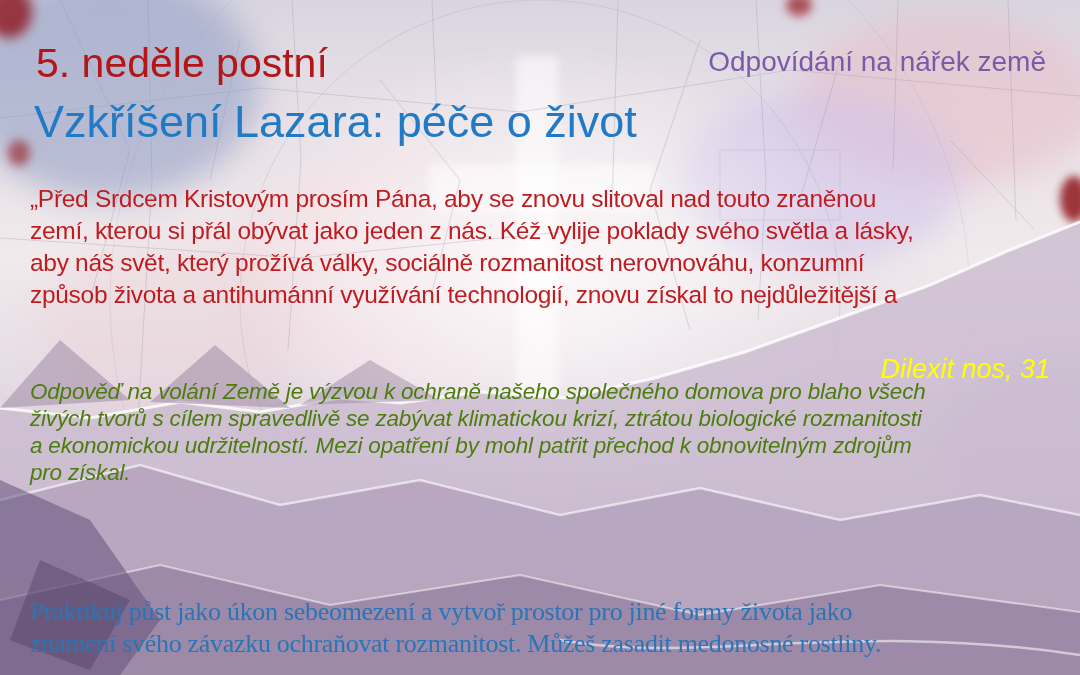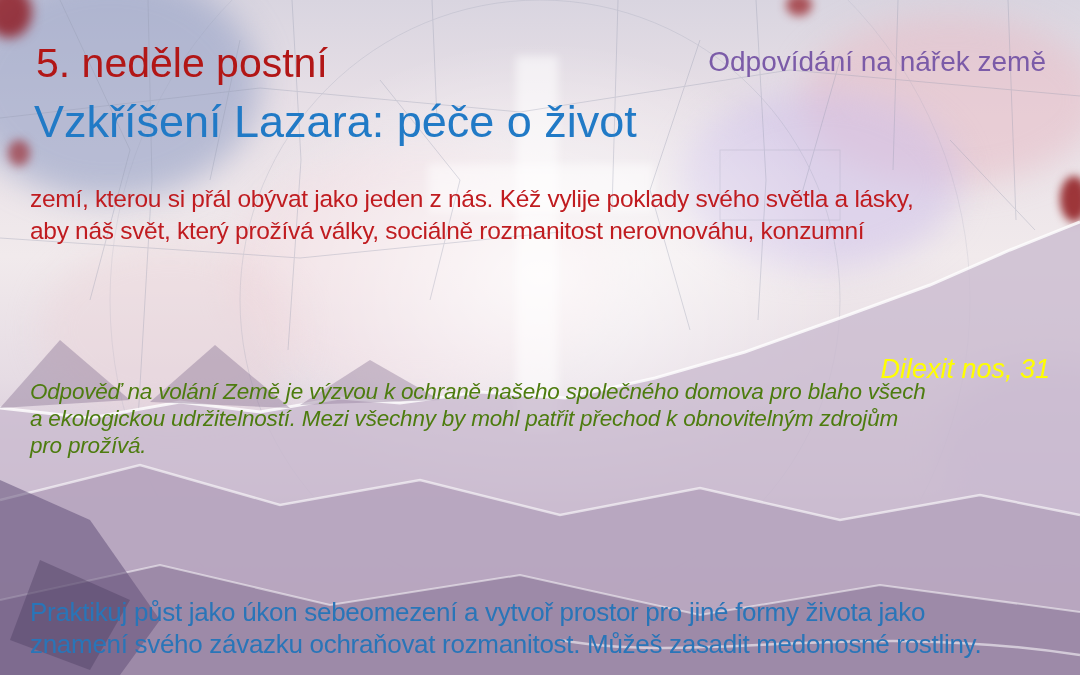--- a/index.html
+++ b/index.html
@@ -32,21 +32,21 @@
   
   .txt{position:absolute;white-space:nowrap;}
   .kicker{left:36px;top:40px;font-size:41px;color:#b21616;}
   .headline{left:34px;top:96px;font-size:45px;color:#217ac6;}
   .series{right:34px;top:46px;font-size:28px;color:#7b5ba8;}
   .para{position:absolute;left:30px;width:1020px;}
   .para .line{white-space:nowrap;}
   .quote{top:183px;font-size:24.5px;line-height:32px;color:#c01c20;letter-spacing:-.3px;}
   .source{right:30px;top:354px;font-size:27px;font-style:italic;color:#ffff00;margin-left:48px;}
   .body{top:378px;font-size:22.5px;line-height:27px;color:#4d7c0f;letter-spacing:-.2px;font-style:italic;}
-  .action{top:596px;font-size:26px;line-height:32px;color:#2975b8;letter-spacing:-.3px;}
+  .action{top:596px;font-size:26px;line-height:32px;color:#2975b8;letter-spacing:-.3px;font-family:Liberation Serif, serif;}
 </style>
 </head>
 <body>
 
 <div class="slide">
 
   <div class="bg">
     <div class="bg-base"></div>
     <div class="patch p1"></div>
     <div class="patch p2"></div>
@@ -98,30 +98,33 @@
       <path d="M40,560 L130,600 90,670 10,640 Z" fill="#4a3c5e" opacity=".4"></path>
       <path d="M560,640 C700,665 850,620 1080,655" fill="none" stroke="#ffffff" stroke-width="2.5" opacity=".55"></path>
     </svg>
   </div>
 
   <div class="txt kicker">5. neděle postní</div>
   <div class="txt headline">Vzkříšení Lazara: péče o život</div>
   <div class="txt series">Odpovídání na nářek země</div>
 
   <div class="para quote">
+    <div class="line fit">„Před Srdcem Kristovým prosím Pána, aby se znovu slitoval nad touto zraněnou</div>
     <div class="line fit">zemí, kterou si přál obývat jako jeden z nás. Kéž vylije poklady svého světla a lásky,</div>
     <div class="line fit">aby náš svět, který prožívá války, sociálně rozmanitost nerovnováhu, konzumní</div>
+    <div class="line fit">způsob života a antihumánní využívání technologií, znovu získal to nejdůležitější a</div>
   </div>
 
   <div class="txt source">Dilexit nos, 31</div>
 
   <div class="para body">
     <div class="line fit">Odpověď na volání Země je výzvou k ochraně našeho společného domova pro blaho všech</div>
-    <div class="line fit">a ekologickou udržitelností. Mezi všechny by mohl patřit přechod k obnovitelným zdrojům</div>
-    <div class="line fit">pro prožívá.</div>
+    <div class="line fit">živých tvorů s cílem spravedlivě se zabývat klimatickou krizí, ztrátou biologické rozmanitosti</div>
+    <div class="line fit">a ekonomickou udržitelností. Mezi opatření by mohl patřit přechod k obnovitelným zdrojům</div>
+    <div class="line fit">pro získal.</div>
   </div>
 
   <div class="para action">
     <div class="line fit">Praktikuj půst jako úkon sebeomezení a vytvoř prostor pro jiné formy života jako</div>
     <div class="line fit">znamení svého závazku ochraňovat rozmanitost. Můžeš zasadit medonosné rostliny.</div>
   </div>
 
 </div>
 
 </body></html>

